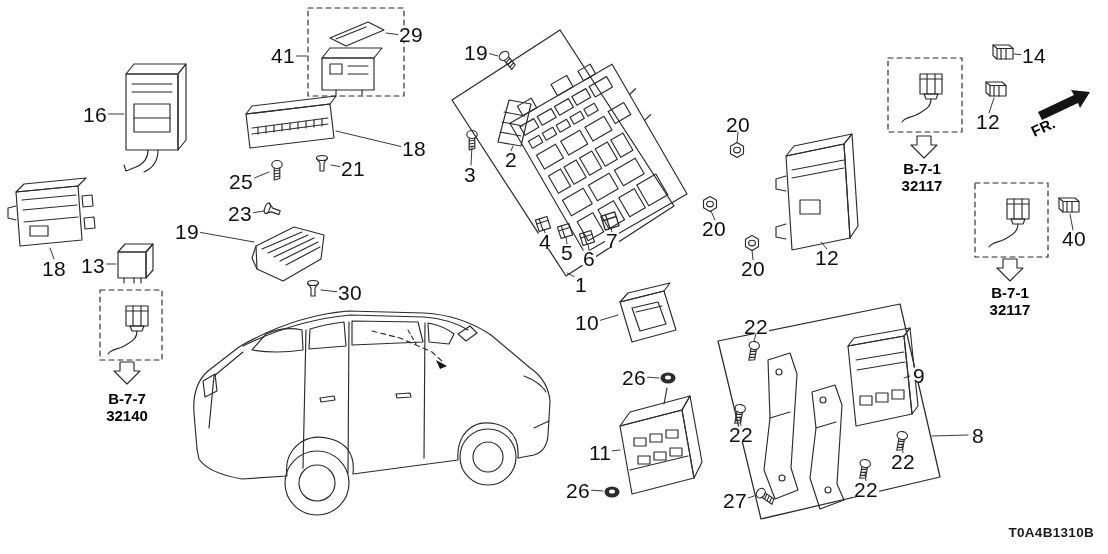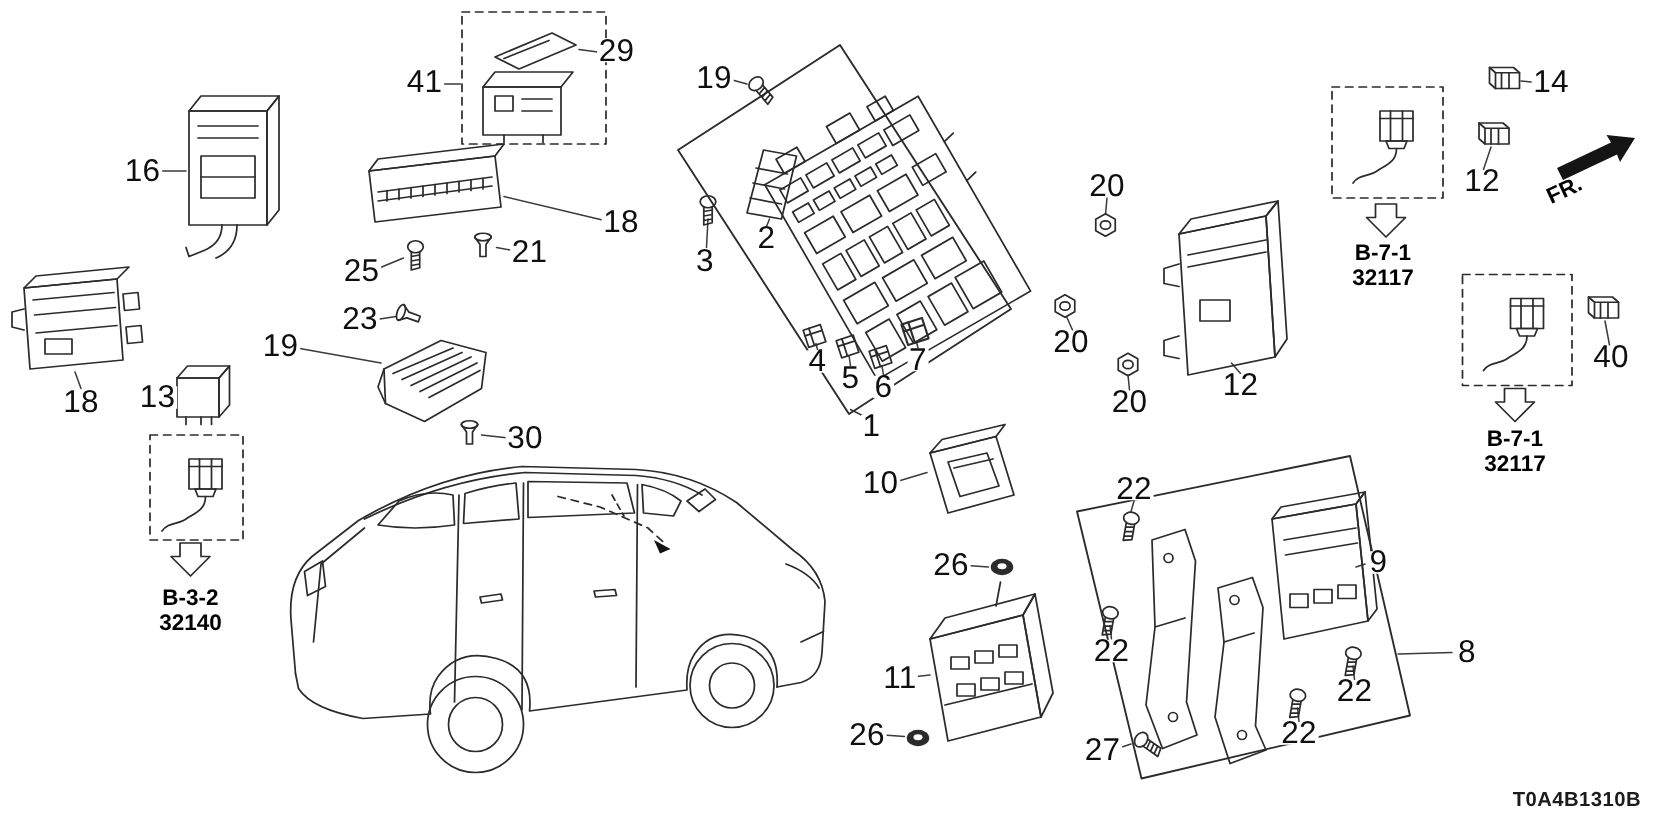--- a/index.html
+++ b/index.html
@@ -299,21 +299,21 @@
 <span class="callout" style="left:283px;top:55px">41</span>
 <span class="callout" style="left:411px;top:34px">29</span>
 <span class="callout" style="left:476px;top:52px">19</span>
 <span class="callout" style="left:414px;top:148px">18</span>
 <span class="callout" style="left:241px;top:181px">25</span>
 <span class="callout" style="left:353px;top:168px">21</span>
 <span class="callout" style="left:240px;top:213px">23</span>
 <span class="callout" style="left:187px;top:231px">19</span>
 <span class="callout" style="left:350px;top:292px">30</span>
 <span class="callout" style="left:54px;top:268px">18</span>
-<span class="callout" style="left:105px;top:265px">13</span>
+<span class="callout" style="left:93px;top:265px">13</span>
 <span class="callout" style="left:511px;top:159px">2</span>
 <span class="callout" style="left:470px;top:174px">3</span>
 <span class="callout" style="left:545px;top:241px">4</span>
 <span class="callout" style="left:567px;top:252px">5</span>
 <span class="callout" style="left:589px;top:258px">6</span>
 <span class="callout" style="left:612px;top:240px">7</span>
 <span class="callout" style="left:581px;top:284px">1</span>
 <span class="callout" style="left:738px;top:124px">20</span>
 <span class="callout" style="left:714px;top:228px">20</span>
 <span class="callout" style="left:753px;top:268px">20</span>
@@ -327,21 +327,21 @@
 <span class="callout" style="left:578px;top:490px">26</span>
 <span class="callout" style="left:756px;top:326px">22</span>
 <span class="callout" style="left:741px;top:434px">22</span>
 <span class="callout" style="left:903px;top:461px">22</span>
 <span class="callout" style="left:866px;top:489px">22</span>
 <span class="callout" style="left:735px;top:500px">27</span>
 <span class="callout" style="left:919px;top:375px">9</span>
 <span class="callout" style="left:978px;top:435px">8</span>
 
 <div class="ref" style="left:127px;top:390px">
-  <span>B-3-2</span>
+  <span>B-7-7</span>
   <span>32140</span>
 </div>
 <div class="ref" style="left:922px;top:160px">
   <span>B-7-1</span>
   <span>32117</span>
 </div>
 <div class="ref" style="left:1010px;top:284px">
   <span>B-7-1</span>
   <span>32117</span>
 </div>

